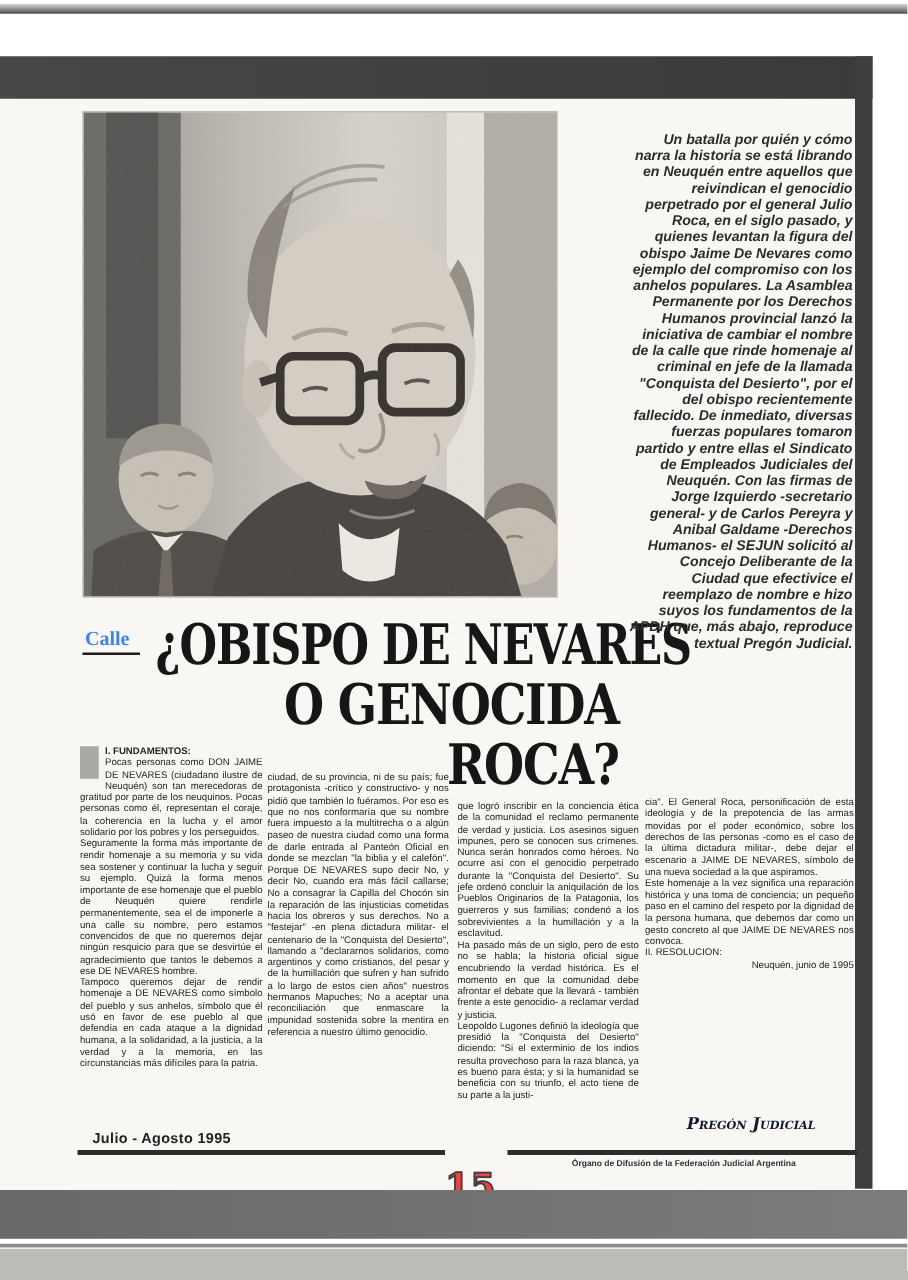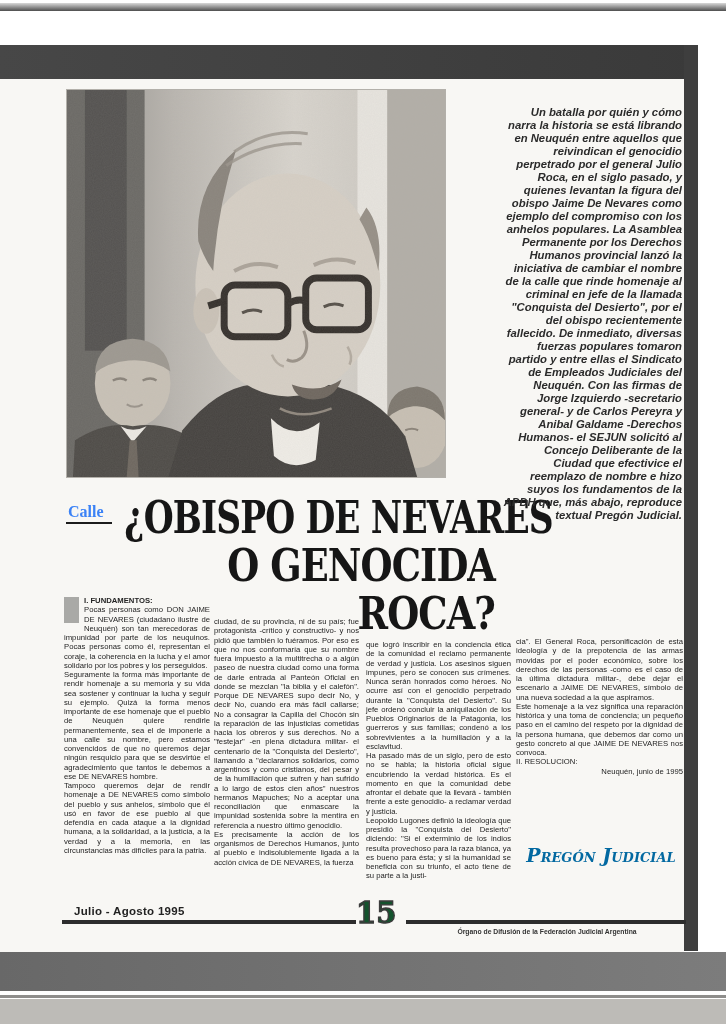--- a/index.html
+++ b/index.html
@@ -52,26 +52,26 @@
   .col-head{font-weight:bold;}
   .lead-square{float:left;width:15px;height:26px;background:#a9a9a6;margin:1px 5px 1px 0;}
   .section2{font-weight:normal;margin-top:9px;}
   .dateline{text-align:right;padding-left:28px;}
 
   
   .footer-date{position:absolute;left:74px;top:905px;font-weight:bold;font-size:11.5px;
     color:#222;letter-spacing:0.3px;}
   .rule-left{position:absolute;left:62px;top:920px;width:294px;height:4px;background:#2d2d2d;}
   .rule-right{position:absolute;left:406px;top:920px;width:280px;height:4px;background:#2d2d2d;}
-  .page-num{position:absolute;left:356px;top:896px;
+  .page-num{position:absolute;left:356px;top:932px;
     font-family:"DejaVu Serif", serif;font-weight:bold;font-size:29px;
-    color:#14532d;-webkit-text-stroke:1.4px #3c3c3c;text-shadow:0 0 1px #666;}
-  .logo{position:absolute;left:516px;top:844px;width:170px;text-align:center;
+    color:#ef4444;-webkit-text-stroke:1.4px #3c3c3c;text-shadow:0 0 1px #666;}
+  .logo{position:absolute;left:516px;top:892px;width:170px;text-align:center;
     font-family:"DejaVu Serif", serif;font-style:italic;font-weight:bold;
-    font-variant:small-caps;font-size:19px;color:#0369a1;}
+    font-variant:small-caps;font-size:13px;color:#0f172a;}
   .tagline{position:absolute;left:408px;top:928px;width:278px;text-align:center;
     font-weight:bold;font-size:6.8px;color:#333;}
 </style>
 </head>
 <body>
 
 <div class="top-edge"></div>
 <div class="paper"></div>
 <div class="frame-top"></div>
 <div class="frame-right"></div>
@@ -146,30 +146,29 @@
 </div>
 
 <div class="intro">
   <p>Un batalla por quién y cómo narra la historia se está librando en Neuquén entre aquellos que reivindican el genocidio perpetrado por el general Julio Roca, en el siglo pasado, y quienes levantan la figura del obispo Jaime De Nevares como ejemplo del compromiso con los anhelos populares. La Asamblea Permanente por los Derechos Humanos provincial lanzó la iniciativa de cambiar el nombre de la calle que rinde homenaje al criminal en jefe de la llamada "Conquista del Desierto", por el del obispo recientemente fallecido. De inmediato, diversas fuerzas populares tomaron partido y entre ellas el Sindicato de Empleados Judiciales del Neuquén. Con las firmas de Jorge Izquierdo -secretario general- y de Carlos Pereyra y Anibal Galdame -Derechos Humanos- el SEJUN solicitó al Concejo Deliberante de la Ciudad que efectivice el reemplazo de nombre e hizo suyos los fundamentos de la APDH que, más abajo, reproduce textual Pregón Judicial.</p>
 </div>
 
 <div class="col" id="col1">
   <span class="lead-square"></span>
   <p class="col-head">I. FUNDAMENTOS:</p>
   <div>
-      <p>Pocas personas como DON JAIME DE NEVARES (ciudadano ilustre de Neuquén) son tan merecedoras de impunidad por parte de los neuquinos. Pocas personas como él, representan el coraje, la coherencia en la lucha y el amor solidario por los pobres y los perseguidos.</p>
+      <p>Pocas personas como DON JAIME DE NEVARES (ciudadano ilustre de Neuquén) son tan merecedoras de gratitud por parte de los neuquinos. Pocas personas como él, representan el coraje, la coherencia en la lucha y el amor solidario por los pobres y los perseguidos.</p>
       <p>Seguramente la forma más importante de rendir homenaje a su memoria y su vida sea sostener y continuar la lucha y seguir su ejemplo. Quizá la forma menos importante de ese homenaje que el pueblo de Neuquén quiere rendirle permanentemente, sea el de imponerle a una calle su nombre, pero estamos convencidos de que no queremos dejar ningún resquicio para que se desvirtúe el agradecimiento que tantos le debemos a ese DE NEVARES hombre.</p>
       <p>Tampoco queremos dejar de rendir homenaje a DE NEVARES como símbolo del pueblo y sus anhelos, símbolo que él usó en favor de ese pueblo al que defendía en cada ataque a la dignidad humana, a la solidaridad, a la justicia, a la verdad y a la memoria, en las circunstancias más difíciles para la patria.</p>
     </div>
 </div>
 
 <div class="col" id="col2">
   <div>
       <p>ciudad, de su provincia, ni de su país; fue protagonista -crítico y constructivo- y nos pidió que también lo fuéramos. Por eso es que no nos conformaría que su nombre fuera impuesto a la multitrecha o a algún paseo de nuestra ciudad como una forma de darle entrada al Panteón Oficial en donde se mezclan "la biblia y el calefón". Porque DE NEVARES supo decir No, y decir No, cuando era más fácil callarse; No a consagrar la Capilla del Chocón sin la reparación de las injusticias cometidas hacia los obreros y sus derechos. No a "festejar" -en plena dictadura militar- el centenario de la "Conquista del Desierto", llamando a "declararnos solidarios, como argentinos y como cristianos, del pesar y de la humillación que sufren y han sufrido a lo largo de estos cien años" nuestros hermanos Mapuches; No a aceptar una reconciliación que enmascare la impunidad sostenida sobre la mentira en referencia a nuestro último genocidio.</p>
-      <p>Es precisamente la acción de los organismos de Derechos Humanos, junto al pueblo e indisolublemente ligada a la acción cívica de DE NEVARES, la fuerza</p>
     </div>
 </div>
 
 <div class="col" id="col3">
   <div>
       <p>que logró inscribir en la conciencia ética de la comunidad el reclamo permanente de verdad y justicia. Los asesinos siguen impunes, pero se conocen sus crímenes. Nunca serán honrados como héroes. No ocurre así con el genocidio perpetrado durante la "Conquista del Desierto". Su jefe ordenó concluir la aniquilación de los Pueblos Originarios de la Patagonia, los guerreros y sus familias; condenó a los sobrevivientes a la humillación y a la esclavitud.</p>
       <p>Ha pasado más de un siglo, pero de esto no se habla; la historia oficial sigue encubriendo la verdad histórica. Es el momento en que la comunidad debe afrontar el debate que la llevará - también frente a este genocidio- a reclamar verdad y justicia.</p>
       <p>Leopoldo Lugones definió la ideología que presidió la "Conquista del Desierto" diciendo: "Si el exterminio de los indios resulta provechoso para la raza blanca, ya es bueno para ésta; y si la humanidad se beneficia con su triunfo, el acto tiene de su parte a la justi-</p>
     </div>
 </div>

